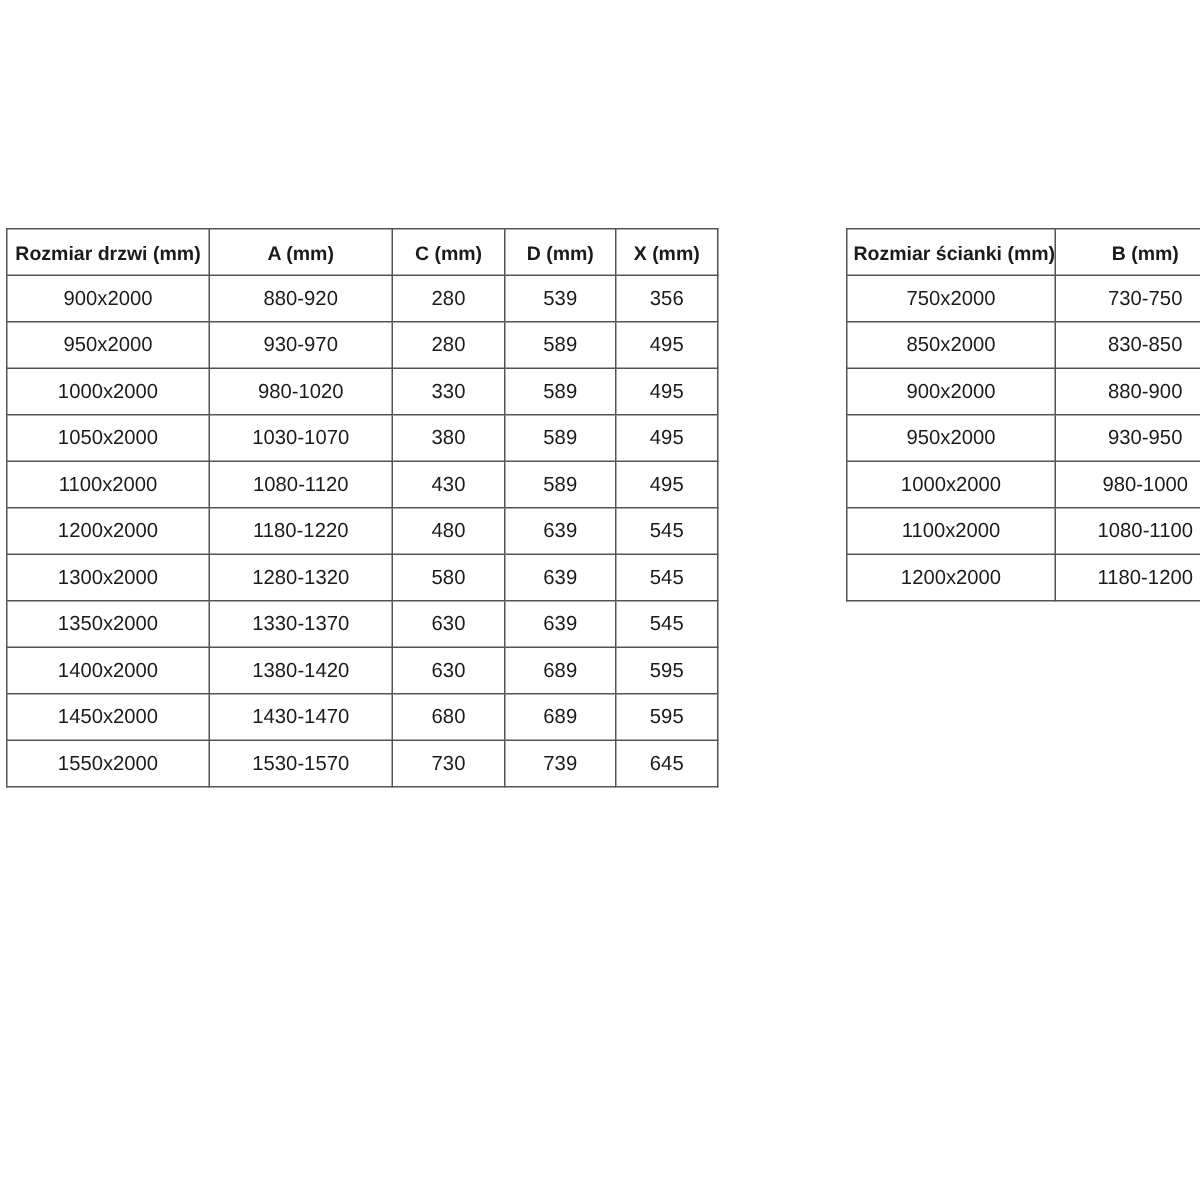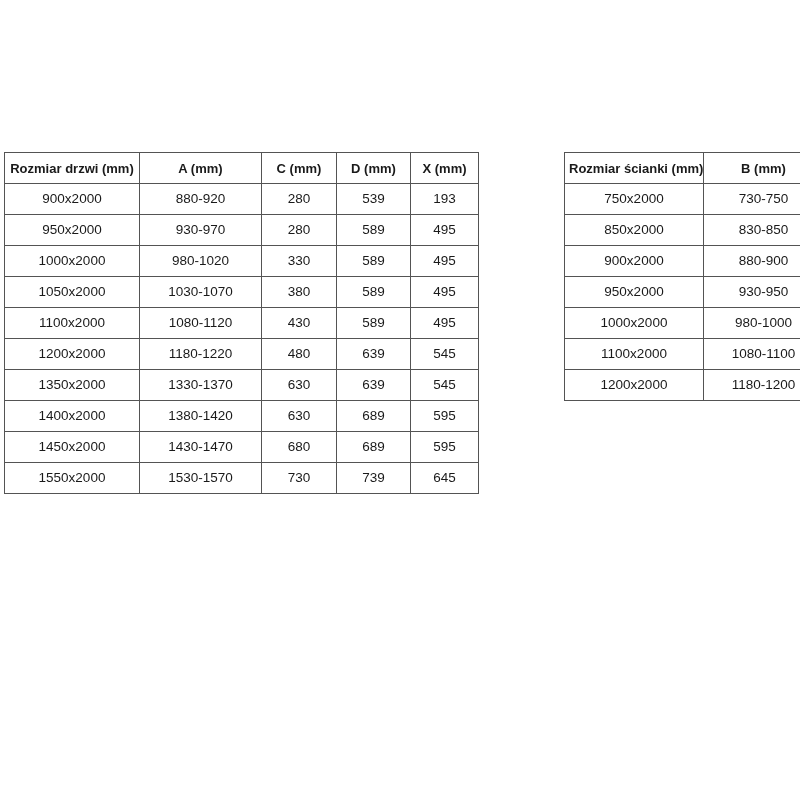--- a/index.html
+++ b/index.html
@@ -81,21 +81,21 @@
           <th>D (mm)</th>
           <th>X (mm)</th>
         </tr>
     </thead>
     <tbody>
         <tr>
           <td>900x2000</td>
           <td>880-920</td>
           <td>280</td>
           <td>539</td>
-          <td>193</td>
+          <td>356</td>
         </tr>
         <tr>
           <td>950x2000</td>
           <td>930-970</td>
           <td>280</td>
           <td>589</td>
           <td>495</td>
         </tr>
         <tr>
           <td>1000x2000</td>
@@ -115,20 +115,27 @@
           <td>1100x2000</td>
           <td>1080-1120</td>
           <td>430</td>
           <td>589</td>
           <td>495</td>
         </tr>
         <tr>
           <td>1200x2000</td>
           <td>1180-1220</td>
           <td>480</td>
+          <td>639</td>
+          <td>545</td>
+        </tr>
+        <tr>
+          <td>1300x2000</td>
+          <td>1280-1320</td>
+          <td>580</td>
           <td>639</td>
           <td>545</td>
         </tr>
         <tr>
           <td>1350x2000</td>
           <td>1330-1370</td>
           <td>630</td>
           <td>639</td>
           <td>545</td>
         </tr>

